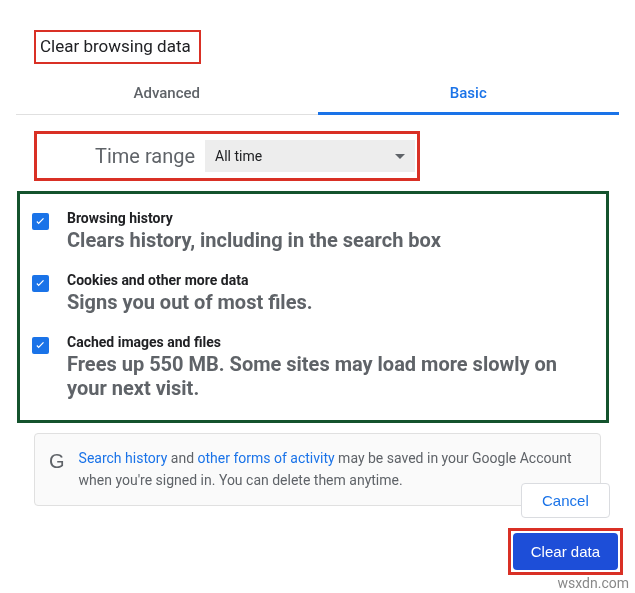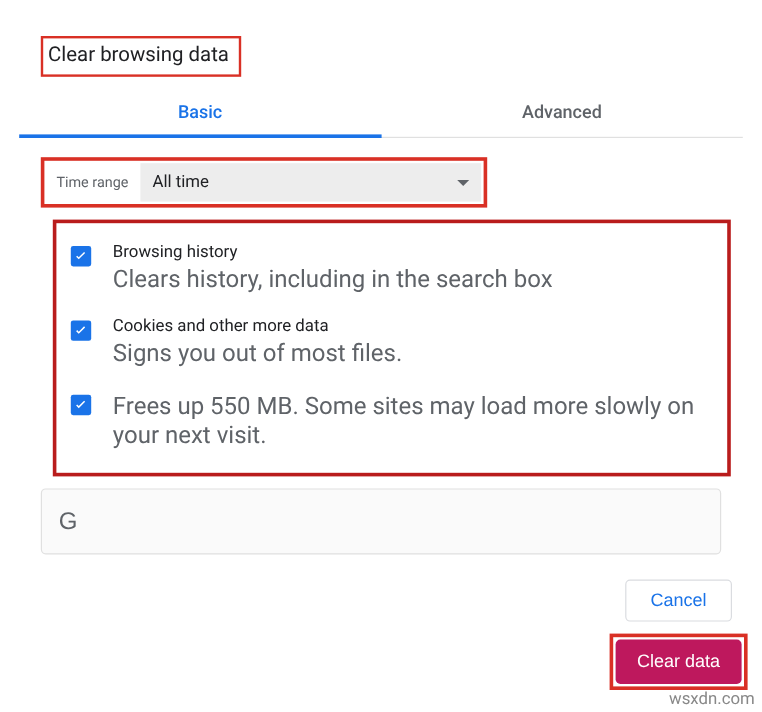--- a/index.html
+++ b/index.html
@@ -57,45 +57,47 @@
     }
     .range-row {
       display: inline-flex;
       align-items: center;
       border: 3px solid #d93025;
       padding: 2px;
     }
     .range-label {
       color: #5f6368;
       padding: 8px 10px 8px 8px;
-      font-size: 12px;
+      font-size: 20px;
+      margin-left: 48px;
     }
     .select {
       display: flex;
       align-items: center;
       background: #ededed;
       padding: 8px 10px;
-      width: 284px;
+      width: 210px;
       position: relative;
       cursor: pointer;
     }
     .select-value {
       color: #202124;
       flex: 1;
     }
     .select .arrow {
       width: 0; height: 0;
       border-left: 5px solid transparent;
       border-right: 5px solid transparent;
       border-top: 5px solid #5f6368;
     }
     .options-wrap {
-      margin: 2px 10px 8px 28px;
-      border: 3px solid #b91c1c;
+      margin: 2px 10px 8px 1px;
+      border: 3px solid #14532d;
       padding: 6px 6px 10px 6px;
+      font-weight: bold;
     }
     .option-row {
       display: flex;
       align-items: flex-start;
       padding: 10px 6px 10px 2px;
     }
     .checkbox {
       width: 17px; height: 17px;
       background: #1a73e8;
       border-radius: 2px;
@@ -161,21 +163,21 @@
       font-weight: 500;
       padding: 8px 20px;
       border-radius: 4px;
       cursor: pointer;
     }
     .clear-wrap {
       border: 3px solid #d93025;
       padding: 2px;
     }
     .btn-clear {
-      background: #be185d;
+      background: #1d4ed8;
       color: #fff;
       border: none;
       font-size: 15px;
       font-weight: 500;
       padding: 10px 18px;
       border-radius: 4px;
       cursor: pointer;
     }
     .watermark {
       position: absolute;
@@ -190,22 +192,22 @@
 
 <div class="dialog">
 
   <div class="title-wrap">
     <div class="title-box">
       <div class="title">Clear browsing data</div>
     </div>
   </div>
 
   <div class="tabs">
+    <div class="tab">Advanced</div>
     <div class="tab active">Basic</div>
-    <div class="tab">Advanced</div>
   </div>
 
   <div class="range-row-wrap">
     <div class="range-row">
       <div class="range-label">Time range</div>
       <div class="select">
         <span class="select-value">All time</span>
         <span class="arrow"></span>
       </div>
     </div>
@@ -237,28 +239,32 @@
       </div>
     </div>
 
     <div class="option-row">
       <div class="checkbox">
         <svg width="15" height="15" viewBox="0 0 24 24">
             <path d="M9 16.2l-3.5-3.5 1.4-1.4L9 13.4l7.1-7.1 1.4 1.4z" fill="#fff"></path>
           </svg>
       </div>
       <div class="opt-texts">
+        <div class="opt-title">Cached images and files</div>
         <div class="opt-desc">Frees up 550 MB. Some sites may load more slowly on your next visit.</div>
       </div>
     </div>
 
   </div>
 
   <div class="info-box">
     <div class="g-logo">G</div>
+    <div class="info-text">
+      <span class="link">Search history</span><span> and </span><span class="link">other forms of activity</span><span> may be saved in your Google Account when you're signed in. You can delete them anytime.</span>
+    </div>
   </div>
 
   <div class="actions">
     <button class="btn-cancel">Cancel</button>
     <div class="clear-wrap">
       <button class="btn-clear">Clear data</button>
     </div>
   </div>
 
   <div class="watermark">wsxdn.com</div>

